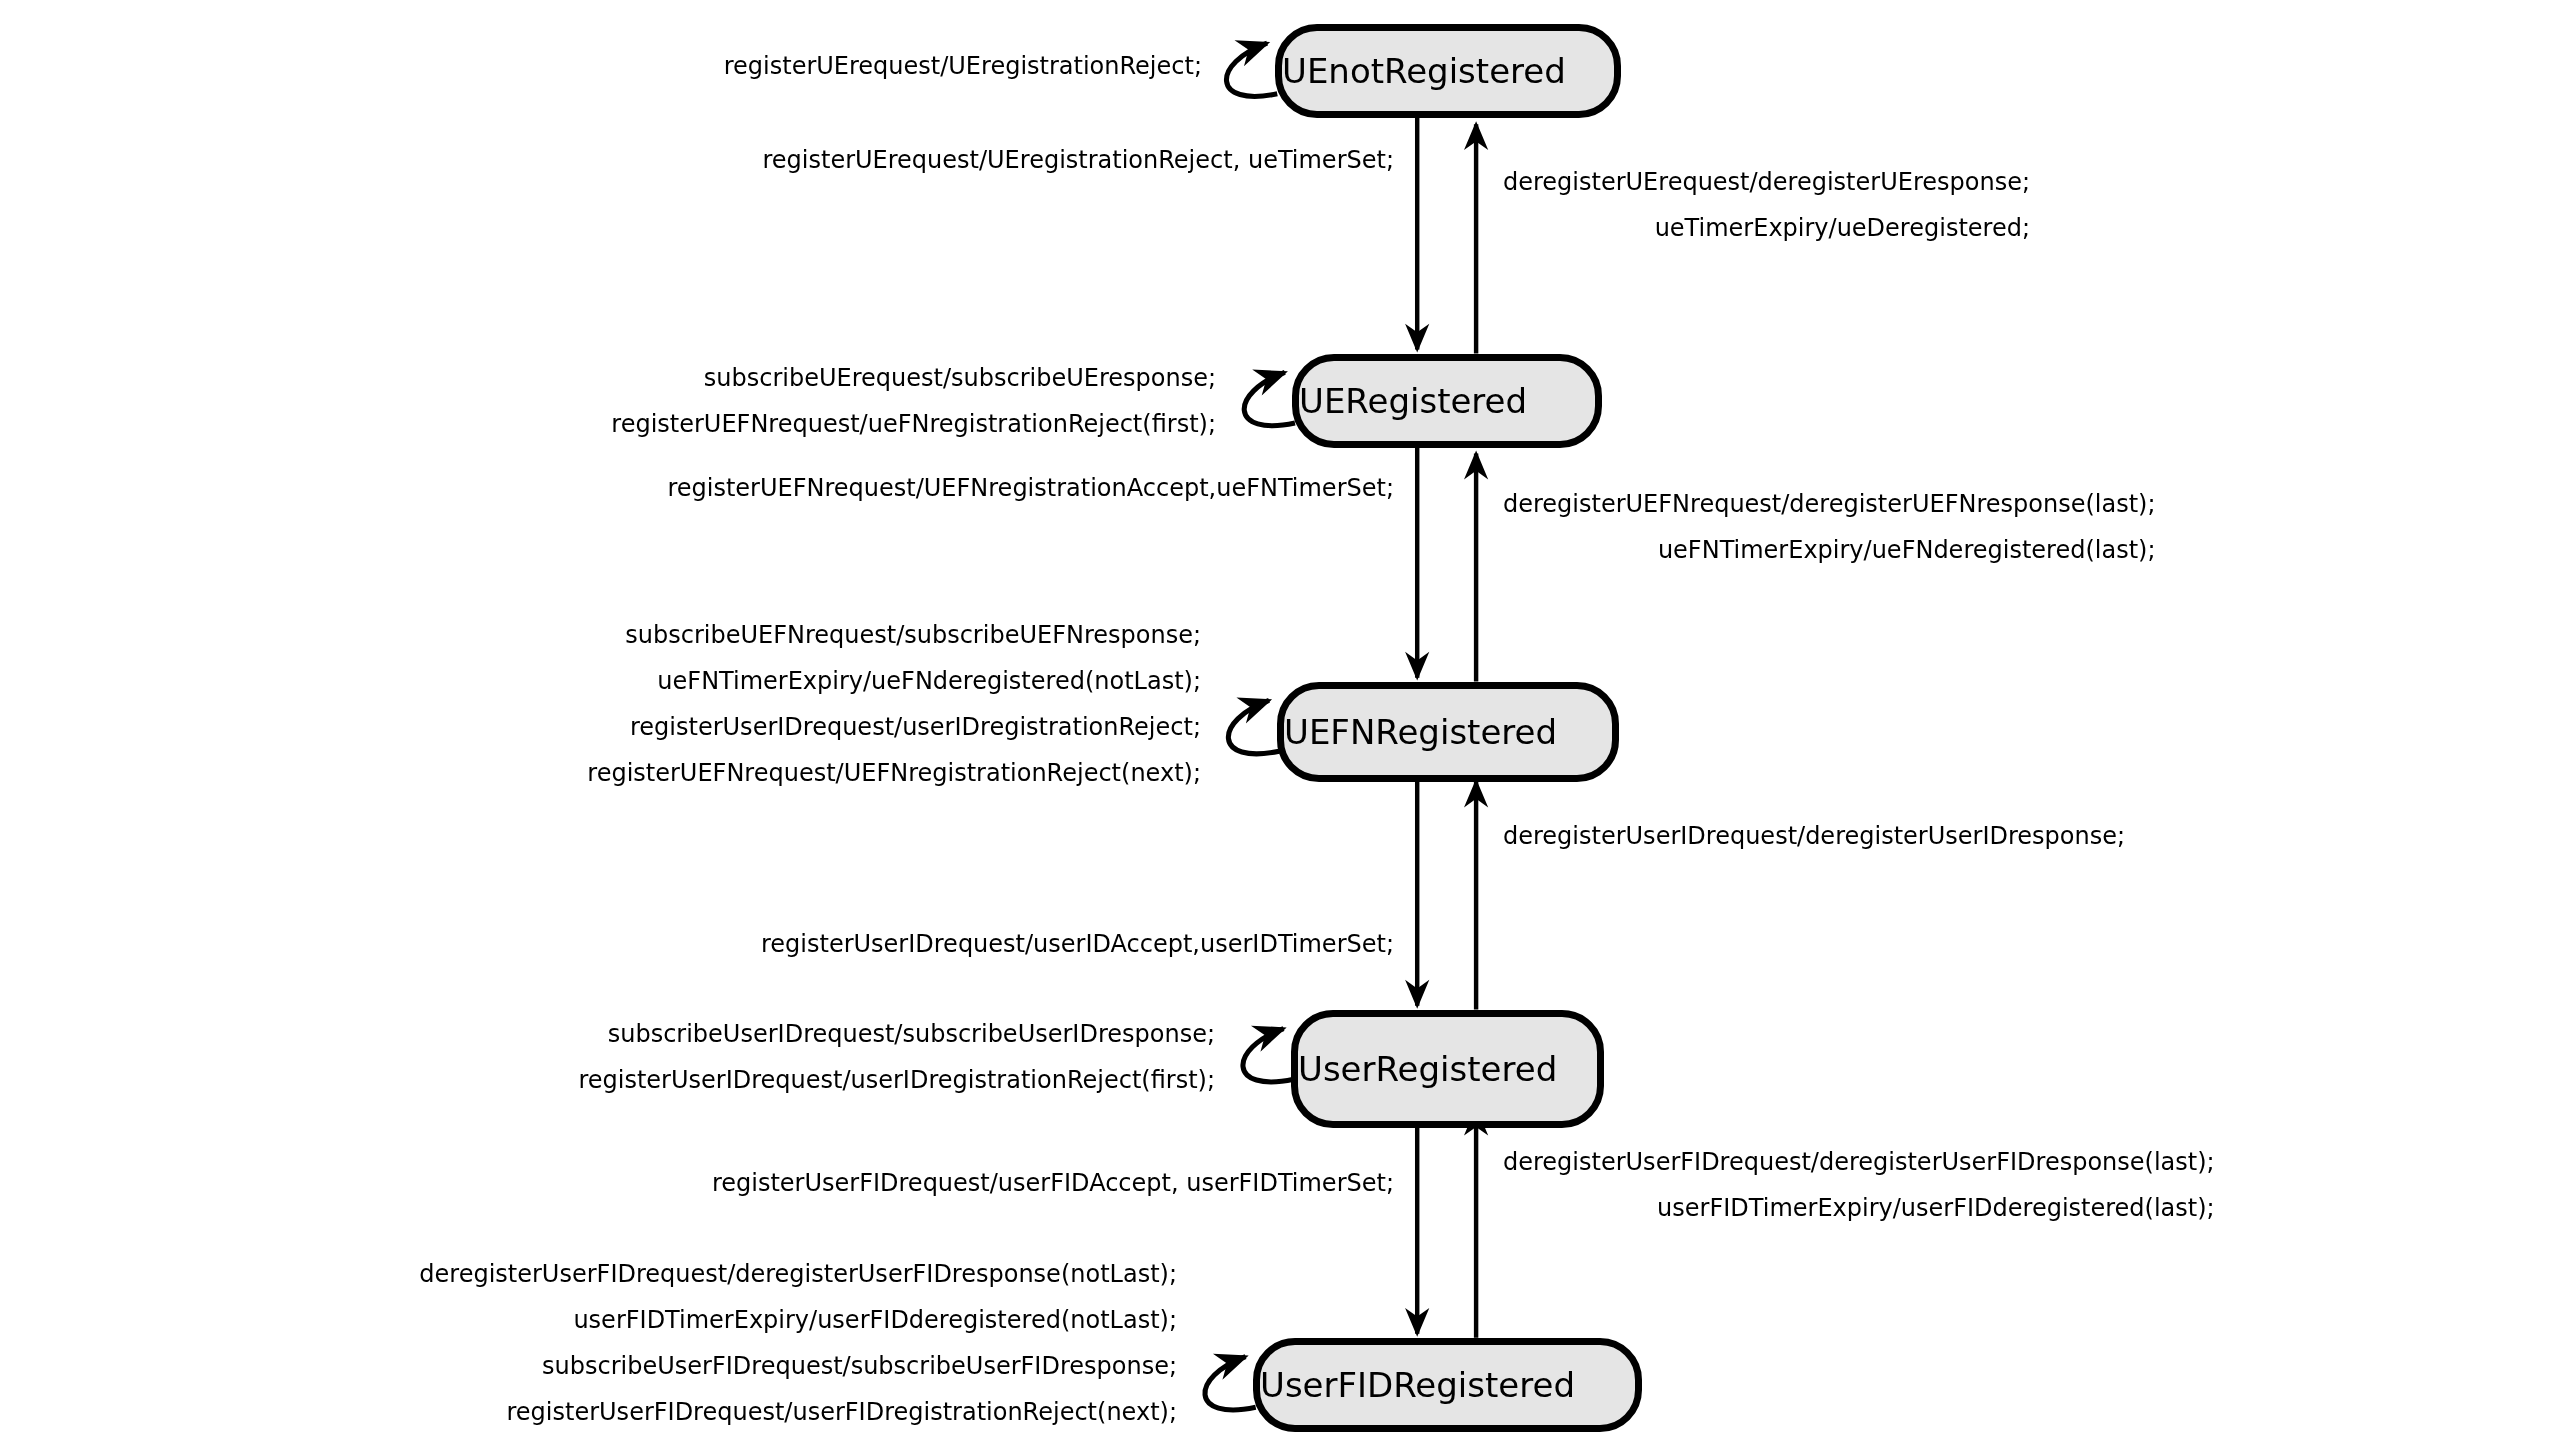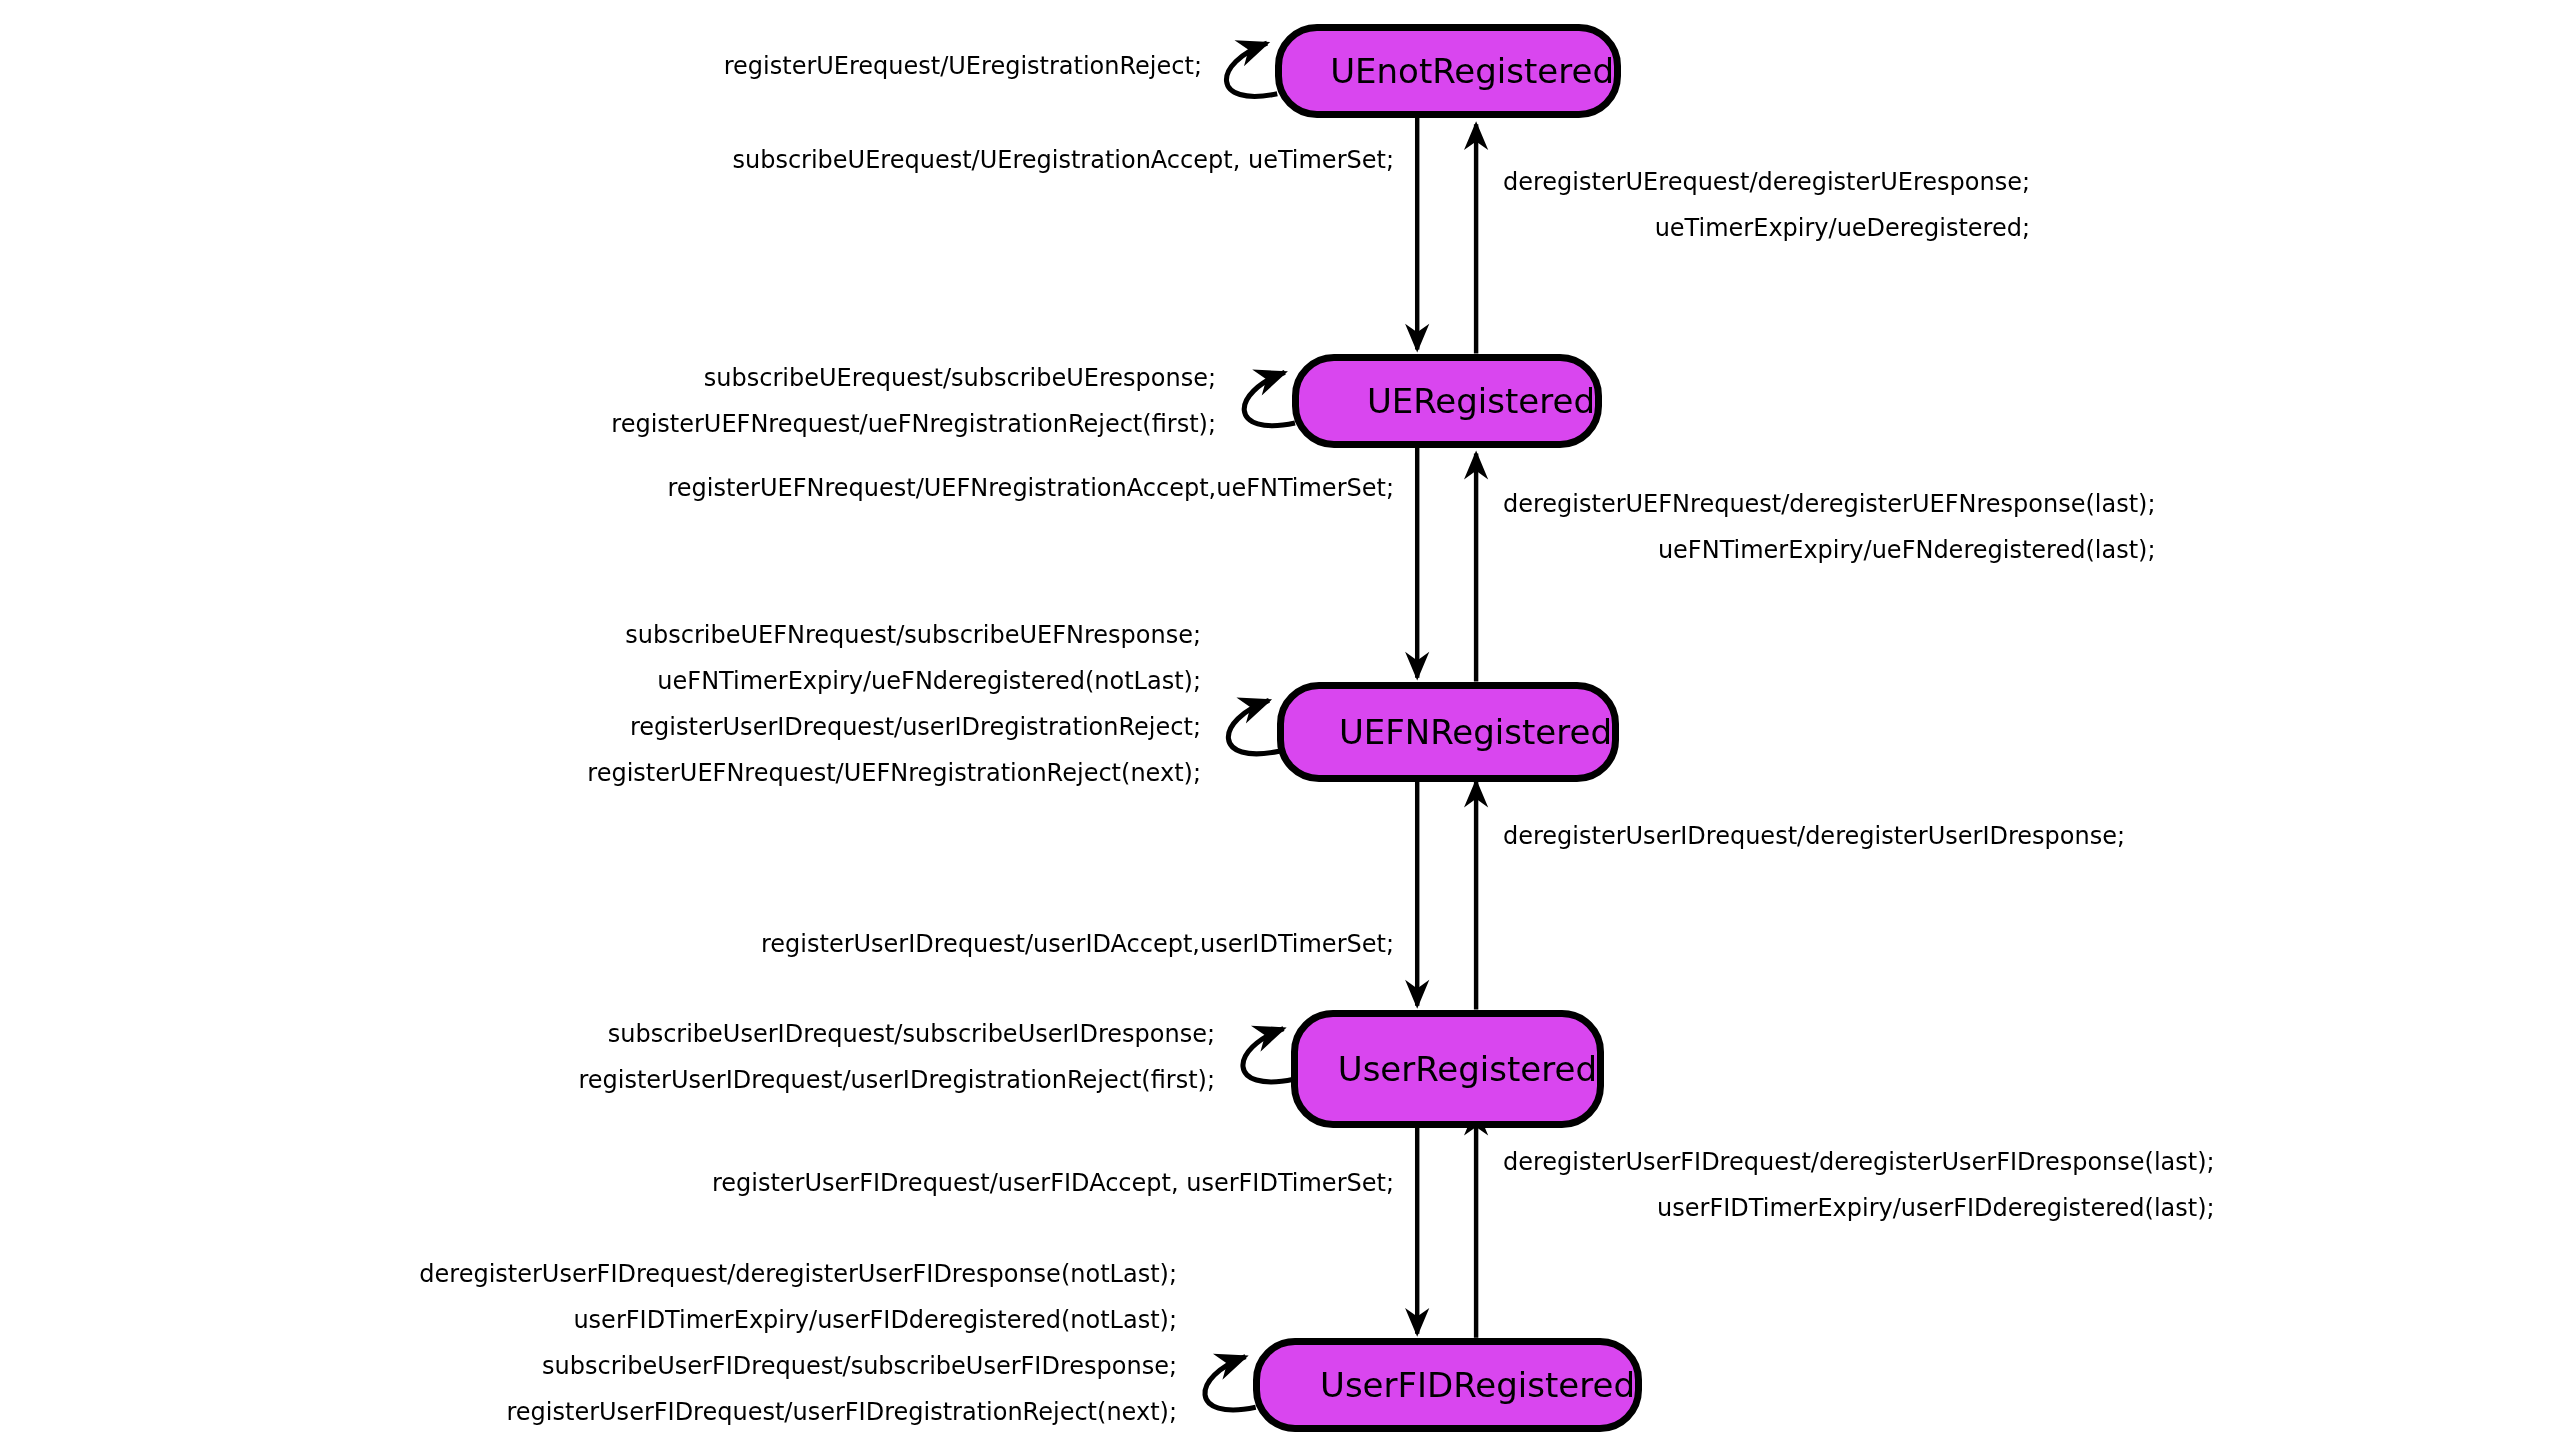--- a/index.html
+++ b/index.html
@@ -15,24 +15,24 @@
   .edges {
     position: absolute;
     left: 0; top: 0;
     width: 2576px; height: 1451px;
   }
   .state {
     position: absolute;
     box-sizing: border-box;
     border: 7px solid #000000;
     border-radius: 42px;
-    background: #d946ef;
+    background: #e5e5e5;
     display: flex;
     align-items: center;
-    justify-content: flex-end;
+    justify-content: flex-start;
     font-size: 34px;
     white-space: nowrap;
   }
   .label {
     position: absolute;
     font-size: 24px;
     line-height: 46px;
     white-space: nowrap;
   }
   .ralign { text-align: right; }
@@ -105,21 +105,21 @@
   </div>
 
   <div class="label ralign" style="right:1399px; top:1251px;">
     <div>deregisterUserFIDrequest/deregisterUserFIDresponse(notLast);</div>
     <div>userFIDTimerExpiry/userFIDderegistered(notLast);</div>
     <div>subscribeUserFIDrequest/subscribeUserFIDresponse;</div>
     <div>registerUserFIDrequest/userFIDregistrationReject(next);</div>
   </div>
 
   <div class="label ralign" style="right:1182px; top:137px;">
-    <div>subscribeUErequest/UEregistrationAccept, ueTimerSet;</div>
+    <div>registerUErequest/UEregistrationReject, ueTimerSet;</div>
   </div>
   <div class="label ralign" style="right:1182px; top:465px;">
     <div>registerUEFNrequest/UEFNregistrationAccept,ueFNTimerSet;</div>
   </div>
   <div class="label ralign" style="right:1182px; top:921px;">
     <div>registerUserIDrequest/userIDAccept,userIDTimerSet;</div>
   </div>
   <div class="label ralign" style="right:1182px; top:1160px;">
     <div>registerUserFIDrequest/userFIDAccept, userFIDTimerSet;</div>
   </div>

